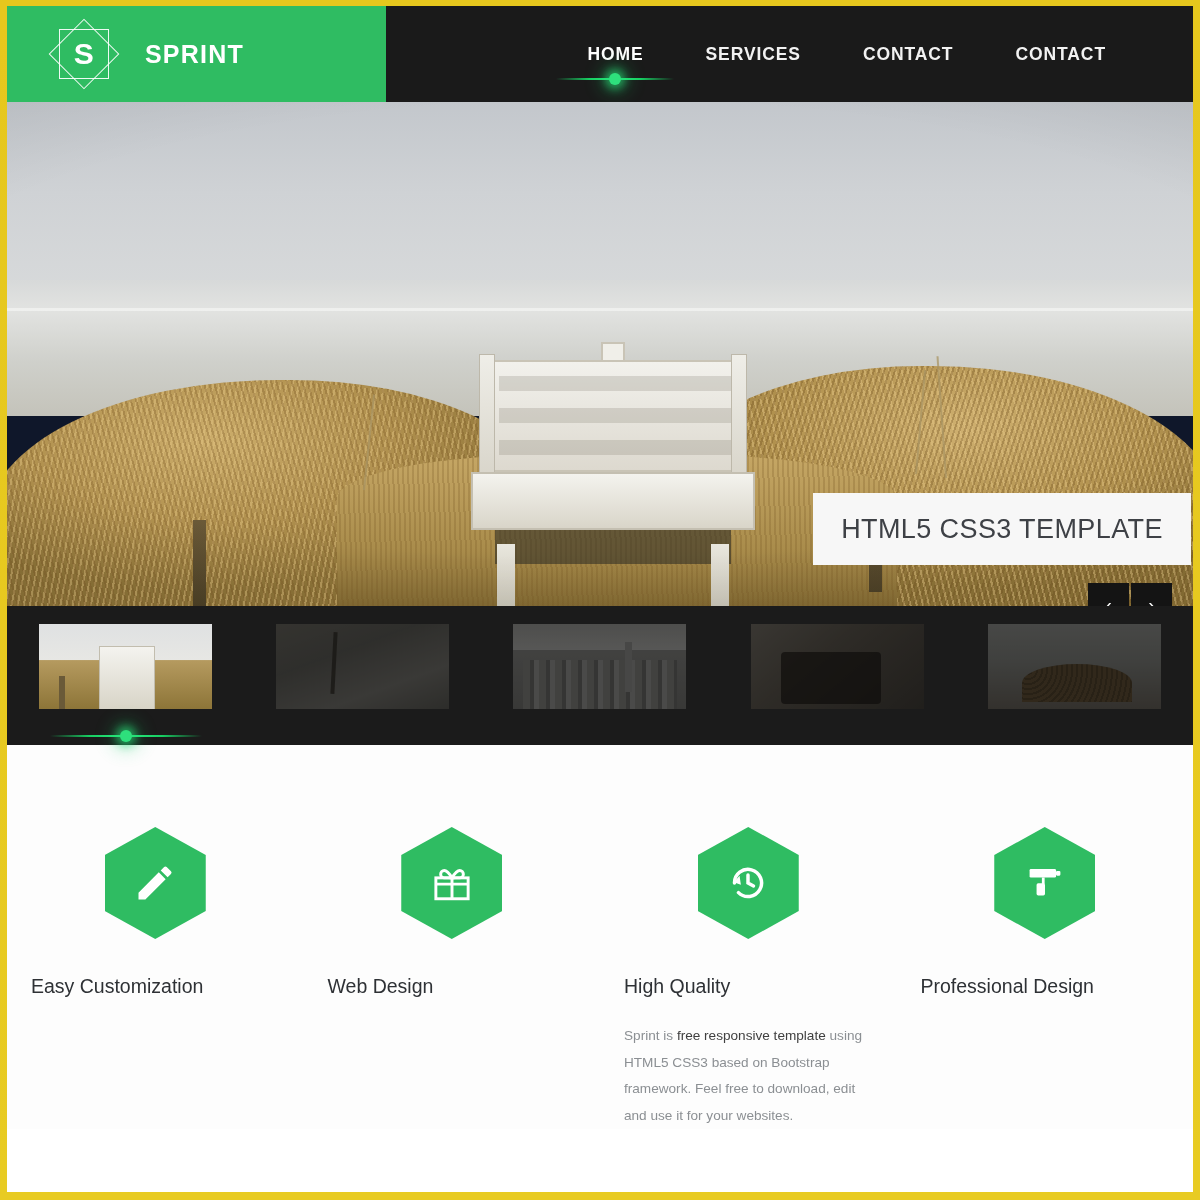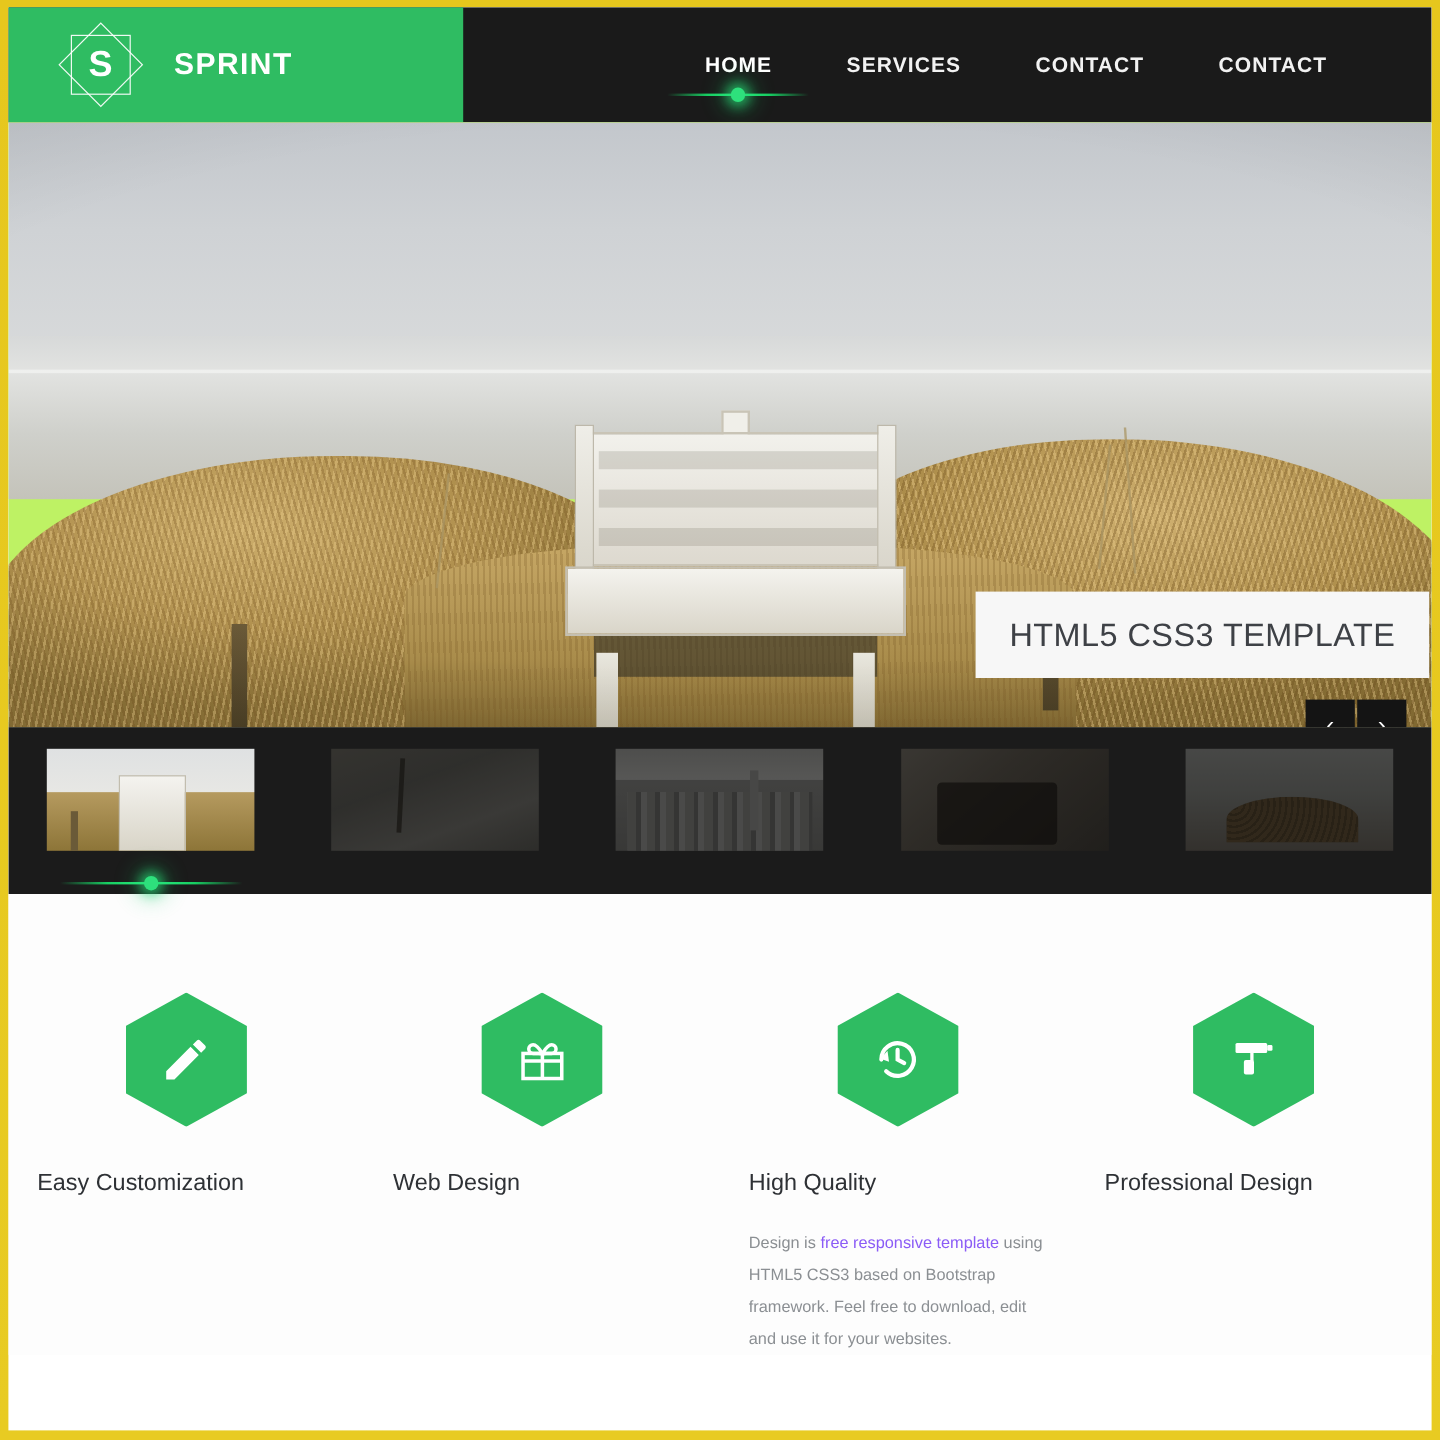--- a/index.html
+++ b/index.html
@@ -110,21 +110,21 @@
     width: 12px; height: 12px; border-radius: 50%;
     background: #2ee07c;
     box-shadow: 0 0 9px 4px rgba(40,225,120,0.6), 0 0 18px 8px rgba(30,200,105,0.32);
   }
 
   
   .hero {
     position: relative;
     height: 504px;
     overflow: hidden;
-    background: #bef264;
+    background: #0f172a;
   }
   .hero-photo { position: absolute; inset: 0; }
 
   .sky {
     position: absolute; left:0; top:0; width:100%; height: 200px;
     background: linear-gradient(180deg,#c3c7cc 0%,#cfd2d5 45%,#d8dadb 100%);
   }
   .sea {
     position: absolute; left:0; top: 178px; width:100%; height: 136px;
     background: linear-gradient(180deg,#d7d9d9 0%,#e2e3e1 22%,#cfd0cb 60%,#c4c3ba 100%);
@@ -307,21 +307,21 @@
     font-size: 19.5px;
     color: #2e3135;
     margin-bottom: 25px;
     font-weight: 400;
   }
   .feature-text {
     font-size: 13.6px;
     line-height: 1.95;
     color: #8b8f93;
   }
-  .feature-text a { color: #8b5cf6; text-decoration: none; }
+  .feature-text a { color: #404040; text-decoration: none; }
 
   .watermark {
     position: absolute;
     left: 34px; bottom: 32px;
     font-size: 9px;
     color: rgba(150,150,150,0.10);
     letter-spacing: 0.6px;
     user-select: none;
   }
 </style>
@@ -469,21 +469,21 @@
         <svg viewBox="0 0 24 24">
           <g fill="none" stroke="#ffffff" stroke-width="1.9" stroke-linecap="round">
             <path d="M4.6 12a7.4 7.4 0 1 1 2.2 5.25"></path>
             <polyline points="7.4,8.0 4.2,11.6 8.1,13.0" fill="#ffffff" stroke="none"></polyline>
             <polyline points="12,7.6 12,12 15,13.6"></polyline>
           </g>
         </svg>
       </div>
       <div class="feature-title">High Quality</div>
       <div class="feature-text">
-        <span>Design is </span><a href="#">free responsive template</a><span> using HTML5 CSS3 based on Bootstrap framework. Feel free to download, edit and use it for your websites.</span>
+        <span>Sprint is </span><a href="#">free responsive template</a><span> using HTML5 CSS3 based on Bootstrap framework. Feel free to download, edit and use it for your websites.</span>
       </div>
     </div>
 
     <div class="feature">
       <div class="hex">
         <svg viewBox="0 0 24 24">
           <g fill="#ffffff">
             <rect x="3.6" y="4.4" width="14.4" height="4.6" rx="0.7"></rect>
             <rect x="18.0" y="5.4" width="2.4" height="2.6" rx="0.6"></rect>
             <rect x="10.3" y="9.0" width="1.5" height="3.6"></rect>

